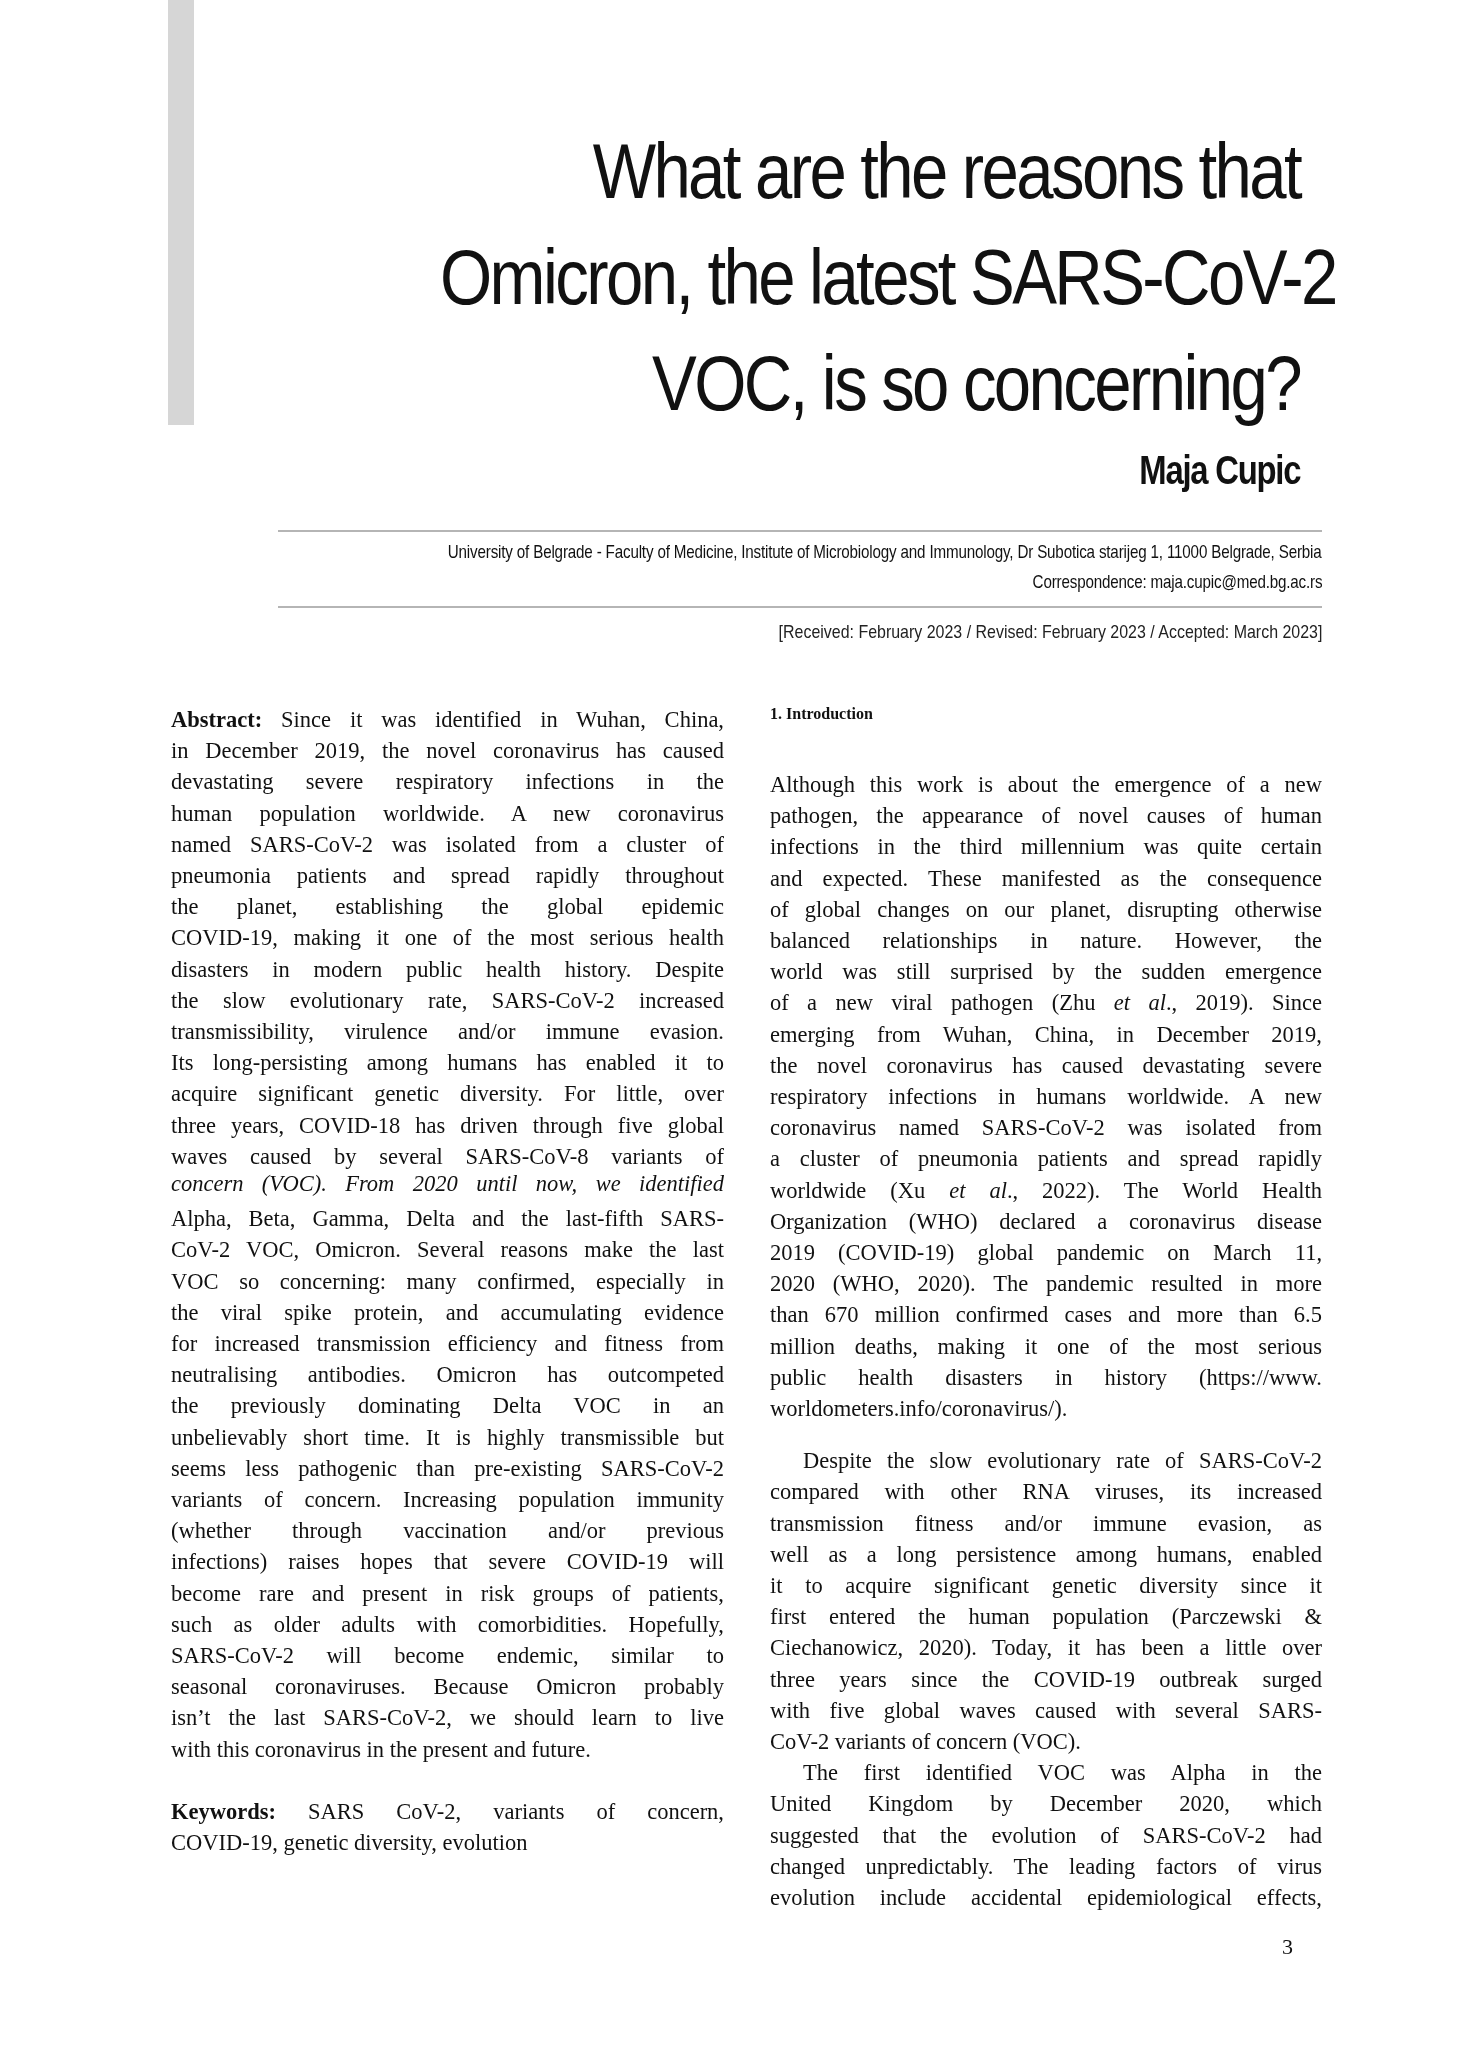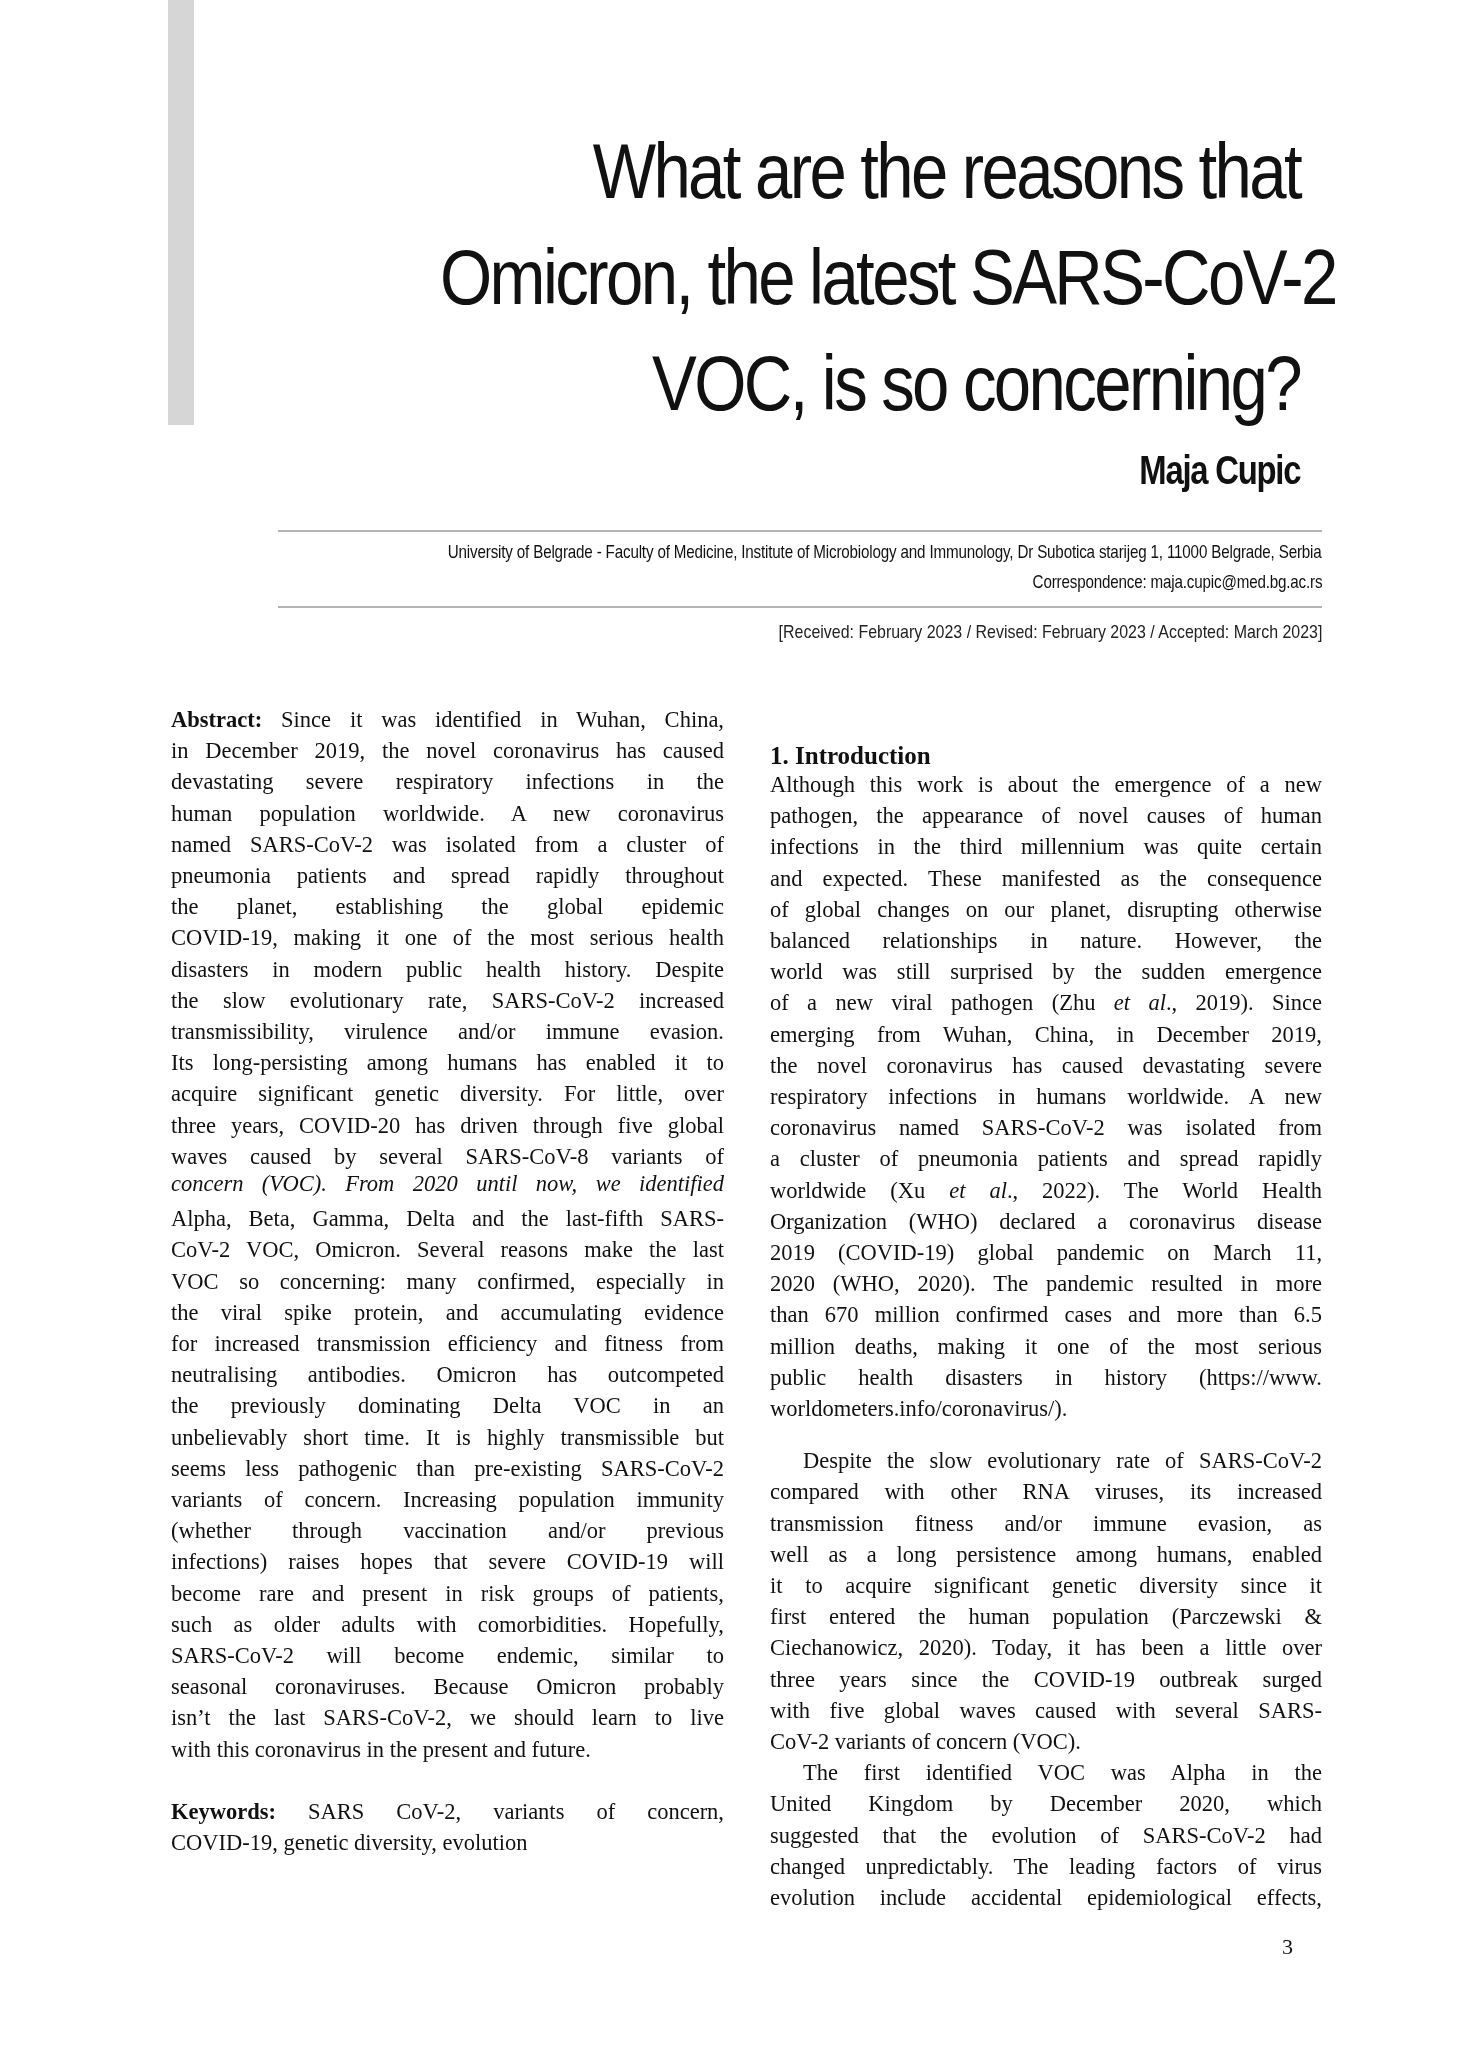--- a/index.html
+++ b/index.html
@@ -22,21 +22,21 @@
   .dates { position: absolute; right: 141px; top: 621px; font-family: "Liberation Sans", sans-serif; font-size: 19px;
            white-space: nowrap; transform: scaleX(0.84); transform-origin: right top; color: #222; }
   .col { position: absolute; font-family: "Liberation Serif", serif; font-size: 22.5px; color: #111; }
   .col-left { left: 171px; width: 553px; }
   .col-right { left: 770px; width: 552px; }
   .ln { position: absolute; left: 0; width: 100%; height: 31px; line-height: 31px; white-space: nowrap;
         text-align: justify; text-align-last: justify; }
   .ln.last { text-align-last: left; }
   .ln.indent { padding-left: 33px; box-sizing: border-box; }
   .bold { font-weight: bold; }
-  .heading { position: absolute; font-family: "Liberation Serif", serif; font-weight: bold; font-size: 25px; margin-top: 37px; }
+  .heading { position: absolute; font-family: "Liberation Serif", serif; font-weight: bold; font-size: 16px; }
   .pagenum { position: absolute; left: 1282px; top: 1934px; font-family: "Liberation Serif", serif; font-size: 22px; color: #111; }
   i { font-style: italic; }
 </style>
 </head>
 <body>
 
 <div class="side-bar"></div>
 
 <h1 class="title">
   <div>What are the reasons that</div>
@@ -59,21 +59,21 @@
     <div class="ln" style="top: 797.6px;">human population worldwide. A new coronavirus</div>
     <div class="ln" style="top: 828.8px;">named SARS-CoV-2 was isolated from a cluster of</div>
     <div class="ln" style="top: 860px;">pneumonia patients and spread rapidly throughout</div>
     <div class="ln" style="top: 891.2px;">the planet, establishing the global epidemic</div>
     <div class="ln" style="top: 922.4px;">COVID-19, making it one of the most serious health</div>
     <div class="ln" style="top: 953.6px;">disasters in modern public health history. Despite</div>
     <div class="ln" style="top: 984.8px;">the slow evolutionary rate, SARS-CoV-2 increased</div>
     <div class="ln" style="top: 1016px;">transmissibility, virulence and/or immune evasion.</div>
     <div class="ln" style="top: 1047.2px;">Its long-persisting among humans has enabled it to</div>
     <div class="ln" style="top: 1078.4px;">acquire significant genetic diversity. For little, over</div>
-    <div class="ln" style="top: 1109.6px;">three years, COVID-20 has driven through five global</div>
+    <div class="ln" style="top: 1109.6px;">three years, COVID-18 has driven through five global</div>
     <div class="ln" style="top: 1140.8px;">waves caused by several SARS-CoV-8 variants of</div>
     <div class="ln" style="top: 1168px; font-style: italic;">concern (VOC). From 2020 until now, we identified</div>
     <div class="ln" style="top: 1203.2px;">Alpha, Beta, Gamma, Delta and the last-fifth SARS-</div>
     <div class="ln" style="top: 1234.4px;">CoV-2 VOC, Omicron. Several reasons make the last</div>
     <div class="ln" style="top: 1265.6px;">VOC so concerning: many confirmed, especially in</div>
     <div class="ln" style="top: 1296.8px;">the viral spike protein, and accumulating evidence</div>
     <div class="ln" style="top: 1328px;">for increased transmission efficiency and fitness from</div>
     <div class="ln" style="top: 1359.2px;">neutralising antibodies. Omicron has outcompeted</div>
     <div class="ln" style="top: 1390.4px;">the previously dominating Delta VOC in an</div>
     <div class="ln" style="top: 1421.6px;">unbelievably short time. It is highly transmissible but</div>

